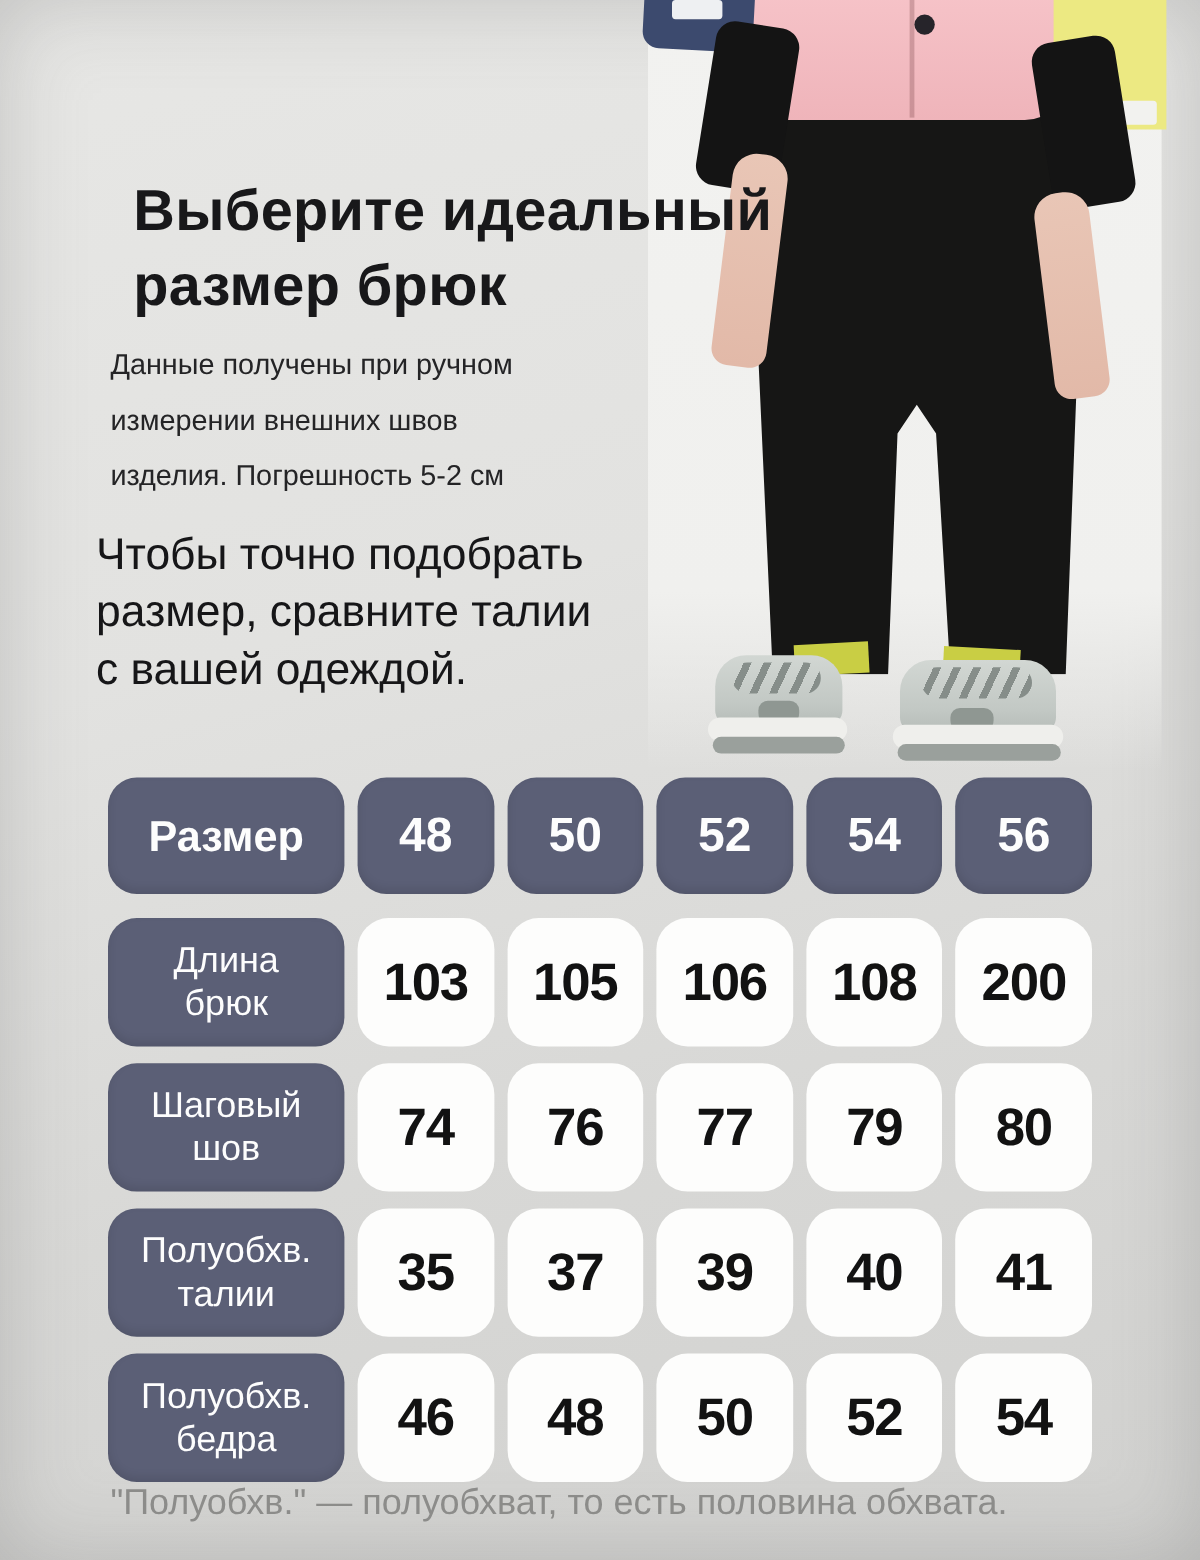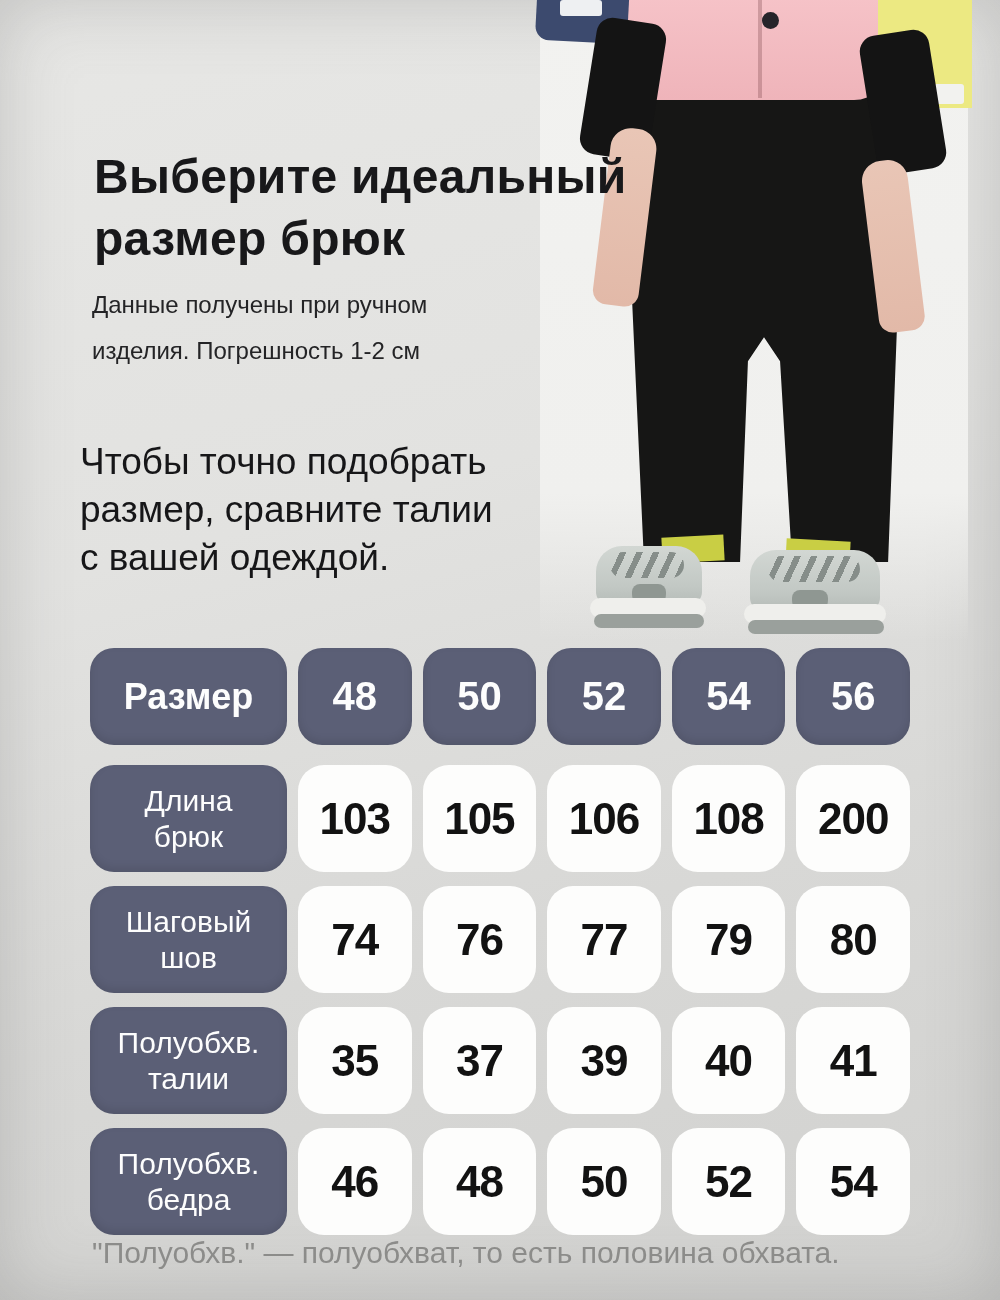--- a/index.html
+++ b/index.html
@@ -40,21 +40,21 @@
   .midsole.l{left:50px;top:598px;width:116px;height:20px;}
   .midsole.r{left:204px;top:604px;width:142px;height:20px;}
   .outsole{background:#9aa09c;border-radius:8px;}
   .outsole.l{left:54px;top:614px;width:110px;height:14px;}
   .outsole.r{left:208px;top:620px;width:136px;height:14px;}
   .toe-cap{background:#8f9792;border-radius:8px 8px 14px 14px;}
   .toe-cap.l{left:92px;top:584px;width:34px;height:24px;}
   .toe-cap.r{left:252px;top:590px;width:36px;height:24px;}
 
   
-  .title{position:absolute;left:94px;top:146px;margin:0;font-size:48px;line-height:62px;font-weight:700;color:#18181a;letter-spacing:.3px;}
+  .title{position:absolute;left:111px;top:146px;margin:0;font-size:48px;line-height:62px;font-weight:700;color:#18181a;letter-spacing:.3px;}
   .title span{display:block;}
   .subtitle{position:absolute;left:92px;top:282px;margin:0;font-size:24px;line-height:46px;font-weight:400;color:#242426;}
   .subtitle span{display:block;}
   .advice{position:absolute;left:80px;top:438px;margin:0;font-size:37px;line-height:48px;font-weight:400;color:#161618;}
   .advice span{display:block;}
 
   
   .table-wrap{position:absolute;left:90px;top:648px;width:820px;}
   .trow{display:grid;grid-template-columns:197px repeat(5,1fr);column-gap:11px;height:107px;margin-bottom:14px;}
   .trow.head{height:97px;margin-bottom:20px;}
@@ -103,21 +103,22 @@
     <div class="hand-right"></div>
   </div>
 
   <h1 class="title">
     <span>Выберите идеальный</span>
     <span>размер брюк</span>
   </h1>
 
   <p class="subtitle">
     <span>Данные получены при ручном</span>
-    <span>изделия. Погрешность 1-2 см</span>
+    <span>измерении внешних швов</span>
+    <span>изделия. Погрешность 5-2 см</span>
   </p>
 
   <p class="advice">
     <span>Чтобы точно подобрать</span>
     <span>размер, сравните талии</span>
     <span>с вашей одеждой.</span>
   </p>
 
   <div class="table-wrap">
 

